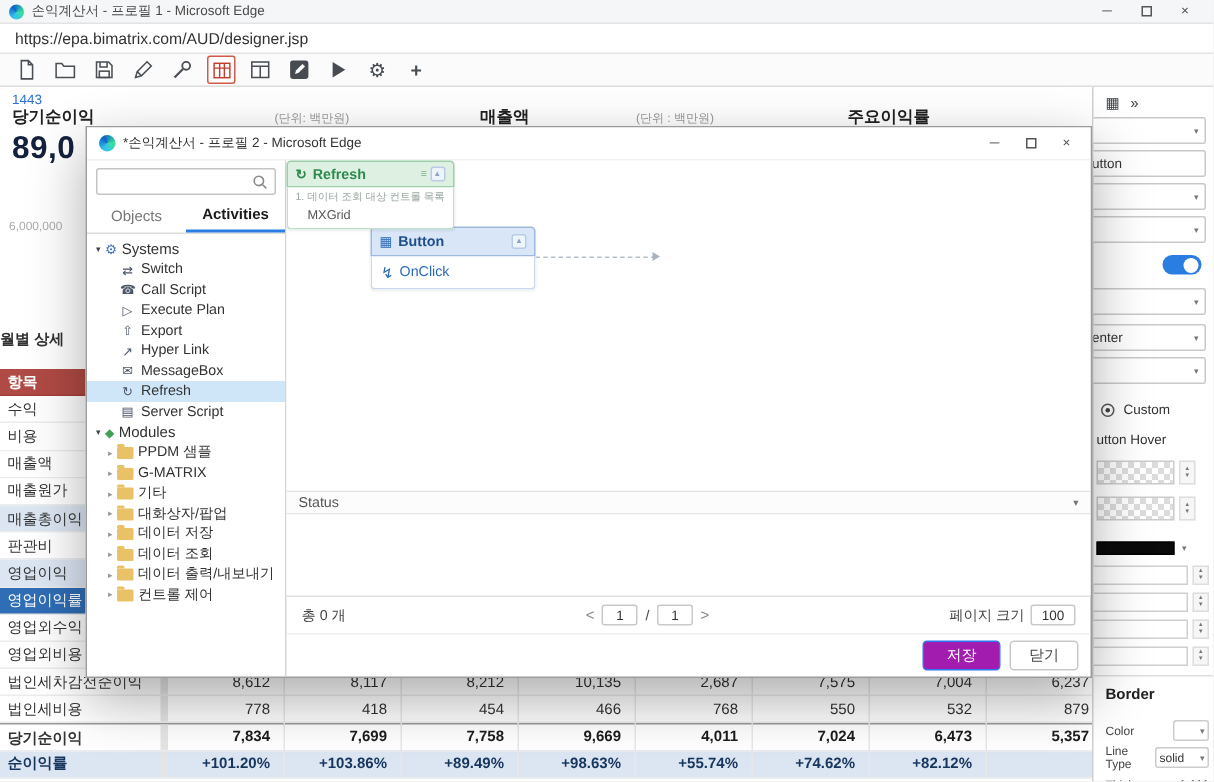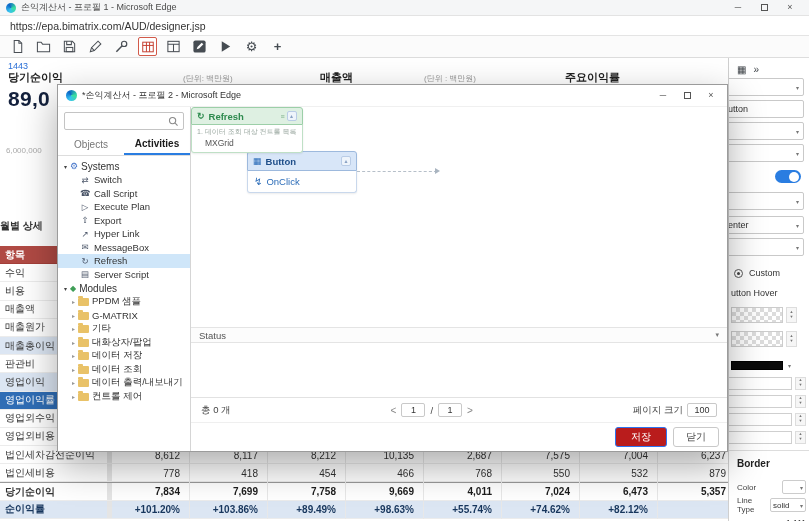--- a/index.html
+++ b/index.html
@@ -154,21 +154,21 @@
   .m-footer { height:25px; display:flex; align-items:center; padding:0 10px; border-top:1px solid #e2e2e2;
               font-size:9.5px; color:#444; }
   .pager { margin:0 auto; display:flex; align-items:center; gap:5px; }
   .pbtn { color:#888; font-size:10px; }
   .pinput { display:inline-block; min-width:24px; height:14px; border:1px solid #c9c9c9; border-radius:2px;
             text-align:center; line-height:13px; font-size:9px; background:#fff; color:#333; }
   .pinput.wide { min-width:30px; }
   .psize { display:flex; align-items:center; gap:4px; }
   .m-actions { height:29px; display:flex; align-items:center; justify-content:flex-end; gap:6px;
                padding-right:8px; border-top:1px solid #efefef; }
-  .btn-save { width:52px; height:20px; background:#b91c1c; color:#fff; border:1px solid #2e74f0;
+  .btn-save { width:52px; height:20px; background:#a21caf; color:#fff; border:1px solid #2e74f0;
               border-radius:3px; font-size:10px; font-family:inherit; }
   .btn-close { width:46px; height:20px; background:#fff; color:#444; border:1px solid #c9c9c9;
                border-radius:3px; font-size:10px; font-family:inherit; }
 </style>
 </head>
 <body>
 
 <div class="screen">
 
   <div class="titlebar">

